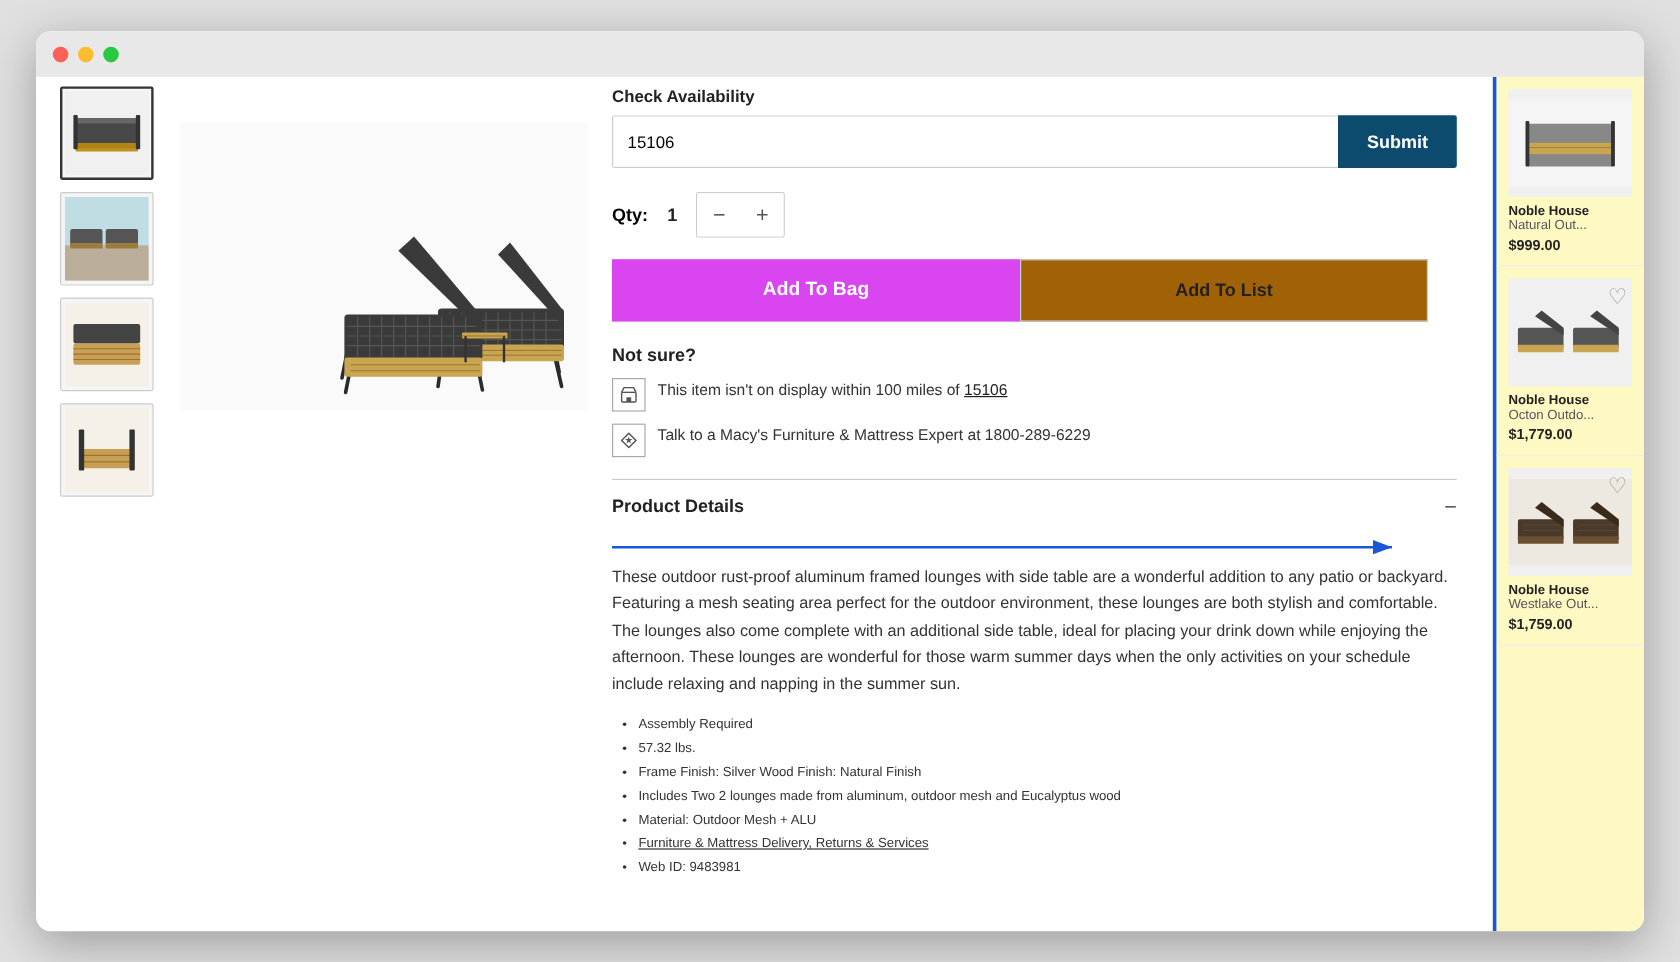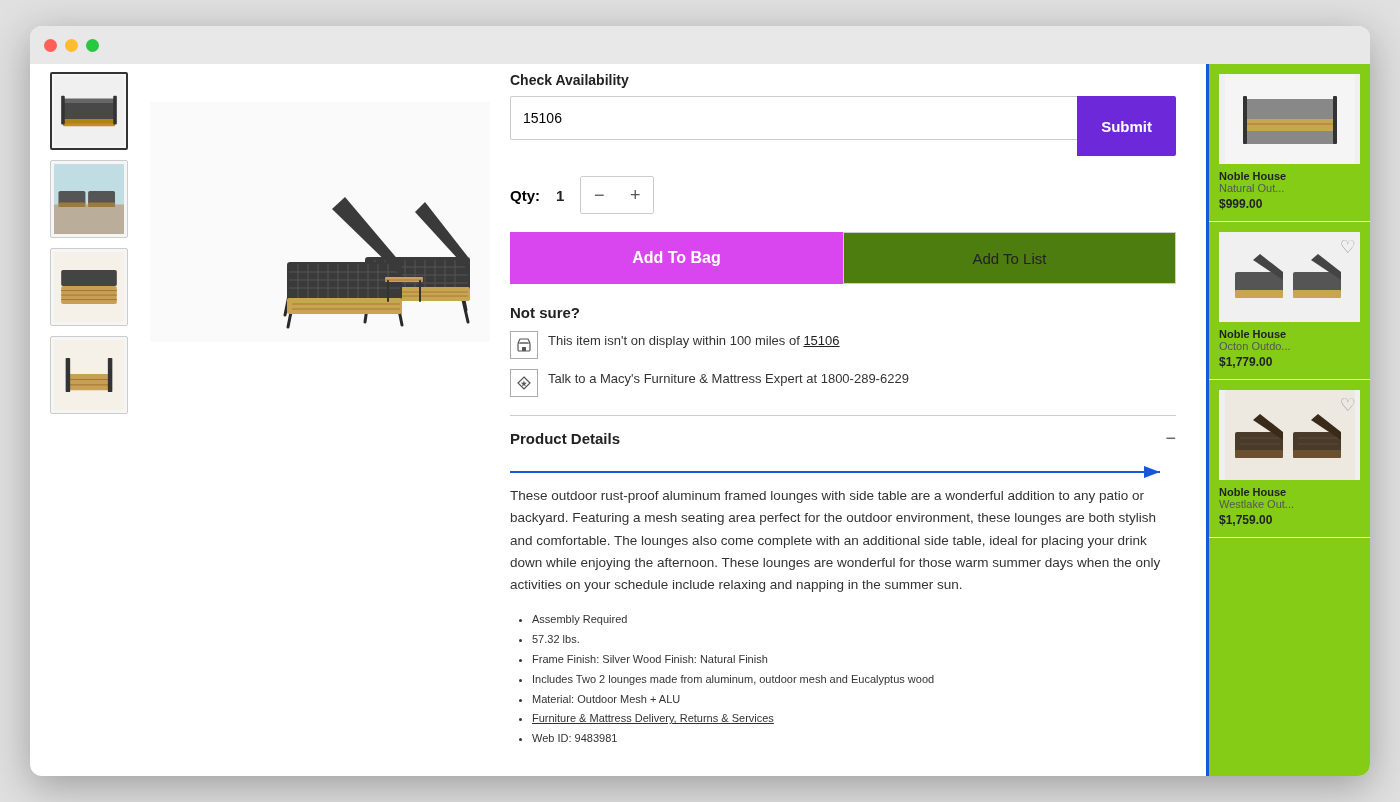--- a/index.html
+++ b/index.html
@@ -128,22 +128,22 @@
       height: 44px;
       border: 1px solid #ccc;
       border-right: none;
       padding: 0 12px;
       font-size: 14px;
       outline: none;
       border-radius: 2px 0 0 2px;
     }
 
     .submit-btn {
-      height: 60px;
-      background: #6d28d9;
+      height: 44px;
+      background: #0c4a6e;
       color: #fff;
       border: none;
       padding: 0 24px;
       font-size: 15px;
       font-weight: 600;
       cursor: pointer;
       border-radius: 0 2px 2px 0;
     }
 
     .qty-row {
@@ -181,25 +181,25 @@
       cursor: pointer;
       display: flex;
       align-items: center;
       justify-content: center;
       color: #555;
     }
 
     .add-to-list-btn {
       flex: 1;
       height: 52px;
-      background: #4d7c0f;
+      background: #a16207;
       color: #222;
       border: 1px solid #ccc;
       font-size: 15px;
-      font-weight: 400;
+      font-weight: 700;
       cursor: pointer;
     }
 
     .add-to-bag-wide {
       flex: 1;
       height: 52px;
       background: #d946ef;
       color: #fff;
       border: none;
       font-size: 16px;
@@ -290,23 +290,23 @@
       line-height: 1.8;
     }
 
     .product-bullets li a {
       color: #333;
       text-decoration: underline;
     }
 
     
     .right-sidebar {
-      width: 164px;
+      width: 126px;
       border-left: 3px solid #1a56db;
-      background: #84cc16;
+      background: #fef9c3;
       overflow-y: auto;
       flex-shrink: 0;
       padding: 0;
     }
 
     .sidebar-item {
       padding: 10px;
       border-bottom: 1px solid #eee;
       cursor: pointer;
     }

